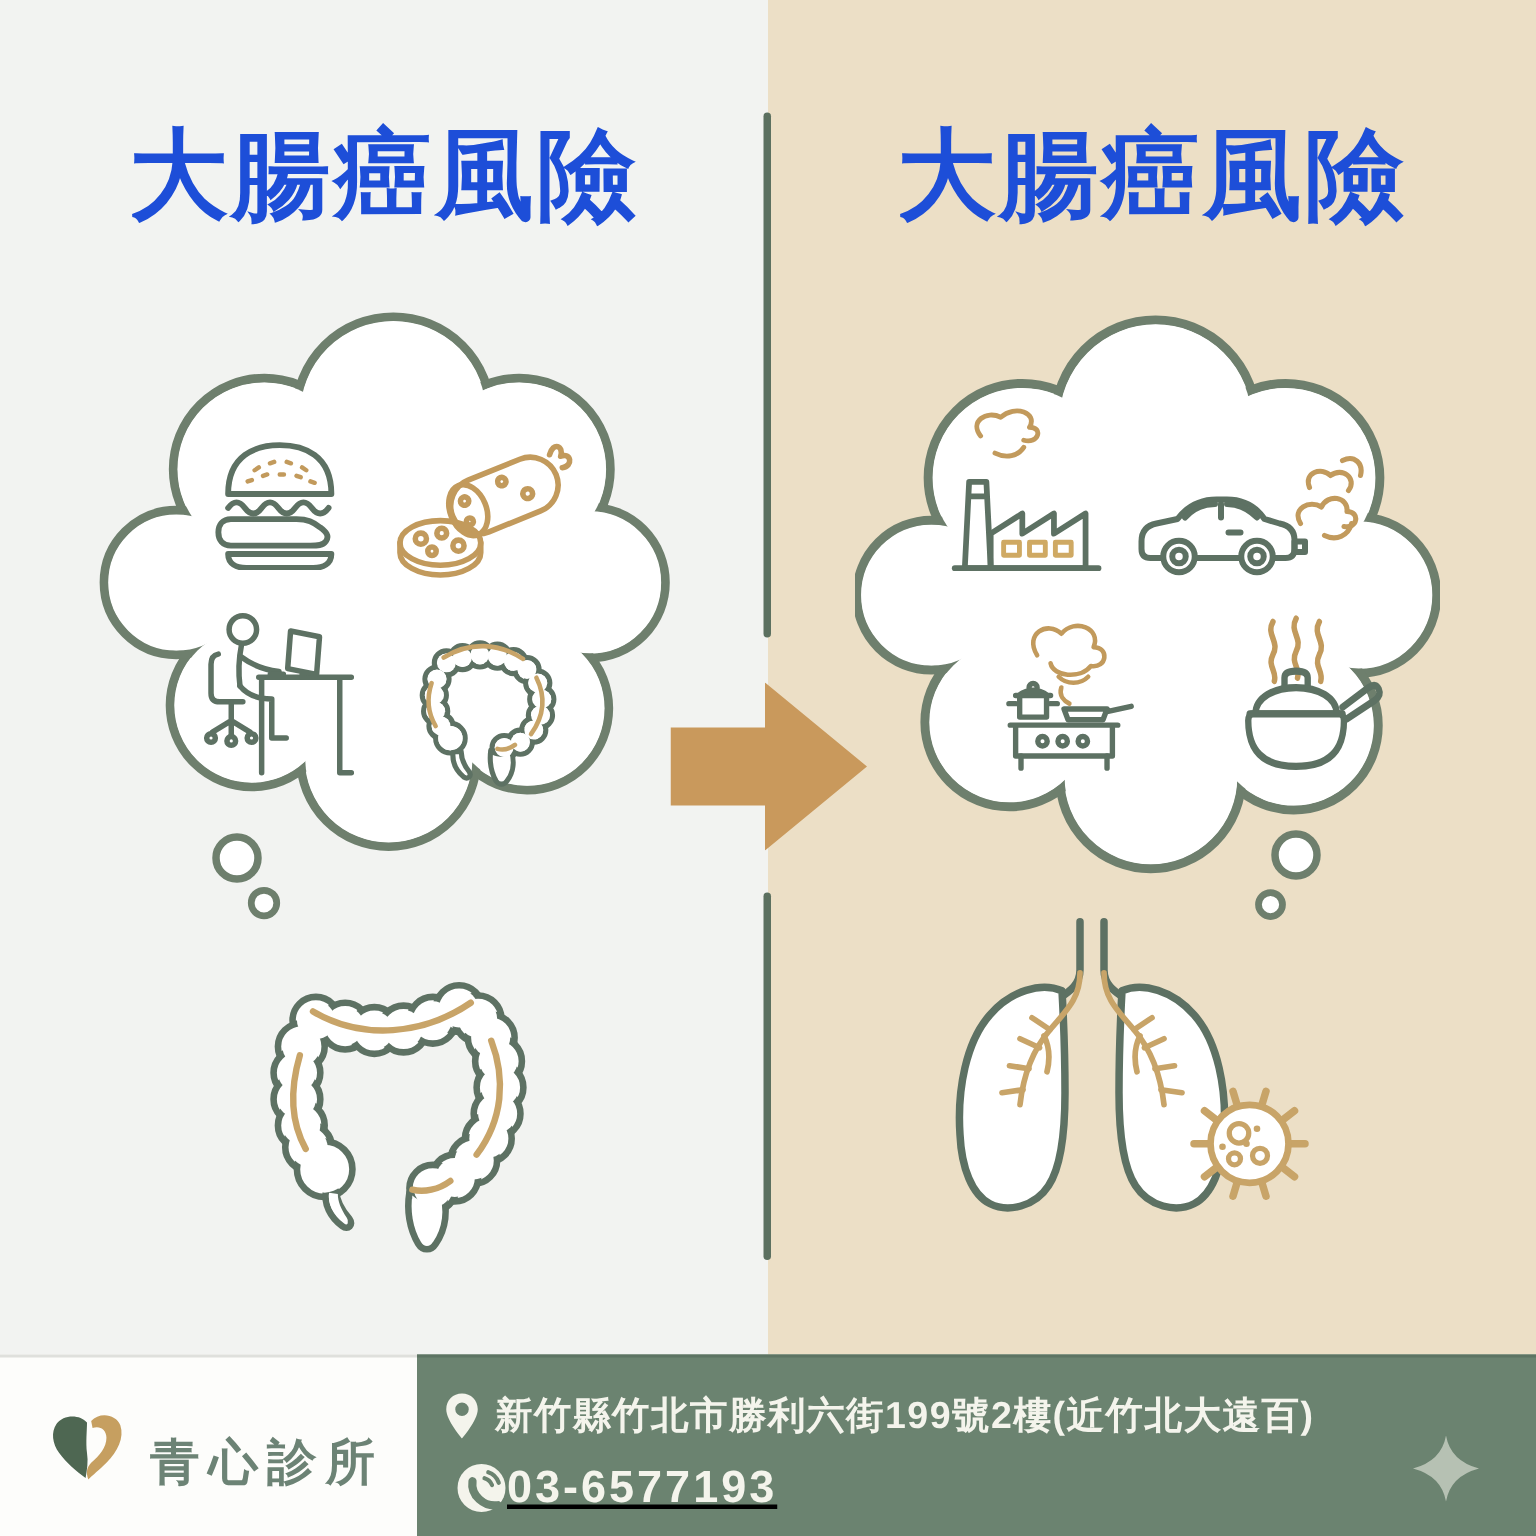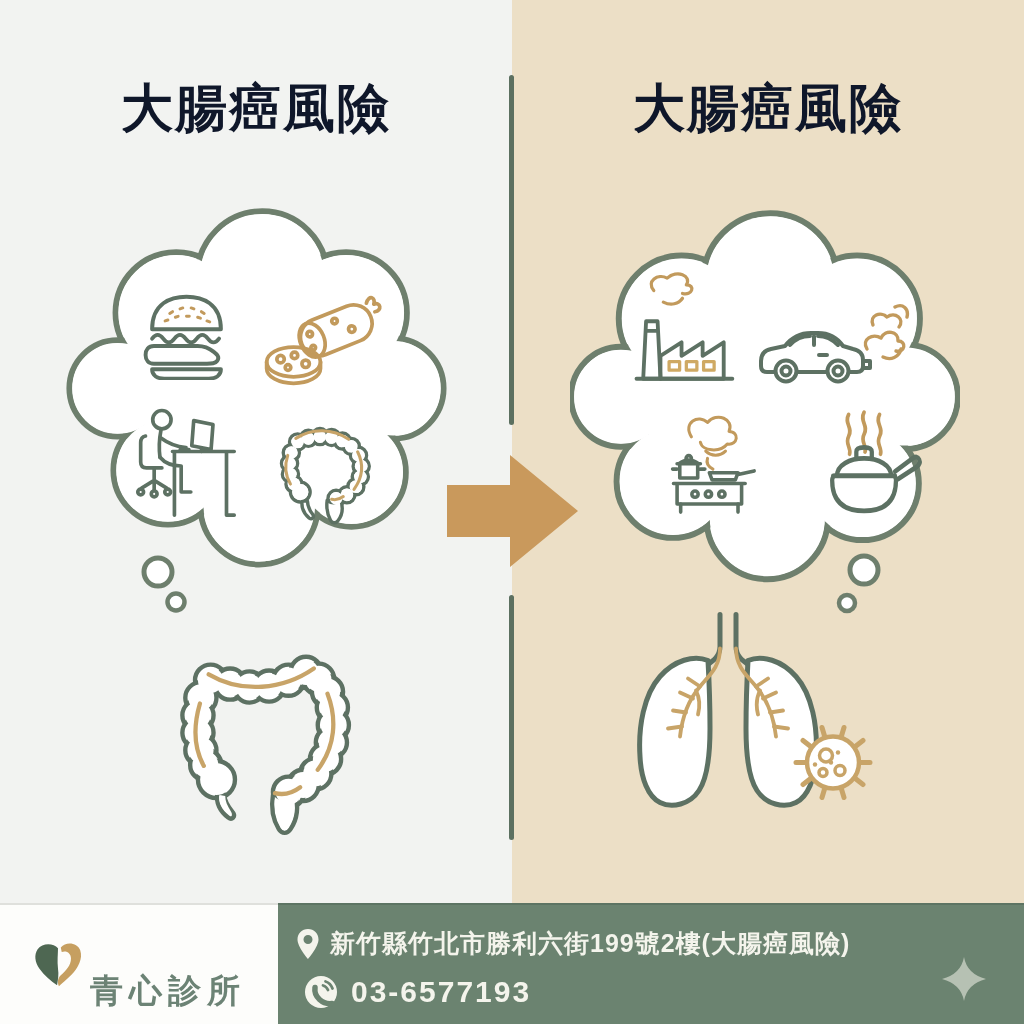--- a/index.html
+++ b/index.html
@@ -2,30 +2,30 @@
 <html><head>
 <meta charset="utf-8">
 <style>
   html,body{margin:0;padding:0;}
   body{width:1024px;height:1024px;overflow:hidden;
        font-family:"Liberation Sans",sans-serif;}
   .stage{position:relative;width:1024px;height:1024px;background:#f2f3f1;}
   .abs{position:absolute;}
   .panel-left{left:0;top:0;width:512px;height:903px;background:#f2f3f1;}
   .panel-right{left:512px;top:0;width:512px;height:903px;background:#ecdfc6;}
-  .title{width:512px;text-align:center;font-size:52px;font-weight:700;
-         color:#0f172a;letter-spacing:2px;line-height:1.1;}
+  .title{width:512px;text-align:center;font-size:66px;font-weight:700;
+         color:#1d4ed8;letter-spacing:2px;line-height:1.1;}
   .divider{left:509px;width:5px;background:#5c7060;border-radius:3px;}
   .footer-white{left:0;top:903px;width:278px;height:121px;background:#fdfdfb;
                 border-top:2px solid #dfe0dc;display:flex;align-items:center;}
   .footer-green{left:278px;top:903px;width:746px;height:121px;background:#6b8370;
                 border-top:2px solid #5d7463;}
   .clinic-name{font-size:33px;font-weight:600;color:#6c8375;letter-spacing:6px;white-space:nowrap;}
   .addr-row{left:18px;top:22px;display:flex;align-items:center;gap:10px;}
-  .phone-row{left:26px;top:70px;display:flex;align-items:center;gap:13px;}
+  .phone-row{left:26px;top:70px;display:flex;align-items:center;text-decoration:underline;}
   .addr-text{font-size:25px;font-weight:700;color:#f4f4ec;letter-spacing:1px;white-space:nowrap;}
   .phone-text{font-size:30px;font-weight:700;color:#f4f4ec;letter-spacing:2px;}
   svg{display:block;}
 </style>
 </head>
 <body>
 
 <div class="stage">
 
   <div class="abs panel-left"></div>
@@ -347,29 +347,29 @@
           <circle cx="215" cy="150" r="2.2"></circle>
       </g>
     </g>
   </svg>
 
   <div class="abs footer-white">
     <svg class="abs" style="left:33px;top:34px;" width="50" height="52" viewBox="0 0 54 52">
       <path d="M27 8 C22 2 10 2 5 9 C1 15 2 23 7 30 C12 37 19 43 26 48 C27 42 28 36 27 30 C26 22 27 14 27 8 Z" fill="#4e6752"></path>
       <path d="M30 7 C36 0 48 2 51 10 C54 19 49 29 41 37 C36 42 31 46 28 49 C26 44 27 40 30 37 C36 32 41 26 41 19 C41 13 36 10 31 12 Z" fill="#c69f60"></path>
     </svg>
-    <div class="abs clinic-name" style="left:90px;top:48px;margin-top:16px;">青心診所</div>
+    <div class="abs clinic-name" style="left:100px;top:48px;">青心診所</div>
   </div>
 
   <div class="abs footer-green">
     <div class="abs addr-row">
       <svg width="24" height="32" viewBox="0 0 24 32">
         <path fill-rule="evenodd" fill="#f4f4ec" d="M12 1 C6 1 1.5 5.5 1.5 11.5 C1.5 19 12 31 12 31 C12 31 22.5 19 22.5 11.5 C22.5 5.5 18 1 12 1 Z M12 16 A4.5 4.5 0 1 1 12 7 A4.5 4.5 0 1 1 12 16 Z"></path>
       </svg>
-      <span class="addr-text">新竹縣竹北市勝利六街199號2樓(大腸癌風險)</span>
+      <span class="addr-text">新竹縣竹北市勝利六街199號2樓(近竹北大遠百)</span>
     </div>
     <div class="abs phone-row">
       <svg width="34" height="34" viewBox="0 0 34 34">
         <circle cx="17" cy="17" r="16" fill="#f4f4ec"></circle>
         <path d="M11 12.5 q-1 7 4.5 12 q5.5 5 12.5 4" fill="none" stroke="#6b8370" stroke-width="5.5" stroke-linecap="round"></path>
         <path d="M19 10.5 q3.5 1 5 4.5 M21.5 6.5 q5 1.5 7 7" fill="none" stroke="#6b8370" stroke-width="2.8" stroke-linecap="round"></path>
       </svg>
       <span class="phone-text">03-6577193</span>
     </div>
     <svg class="abs" style="left:662px;top:50px;" width="48" height="48" viewBox="0 0 48 48">

